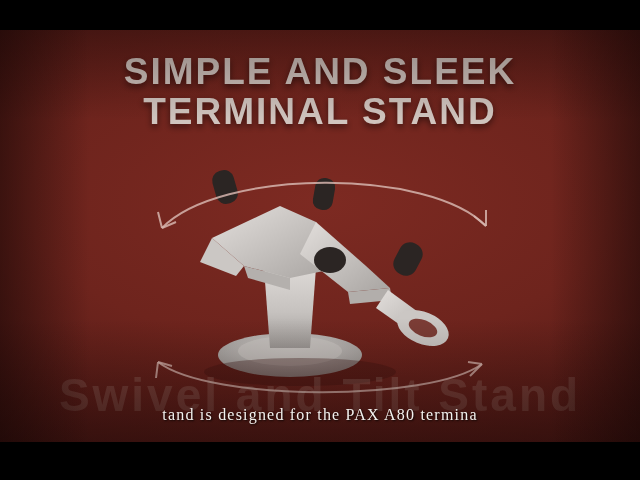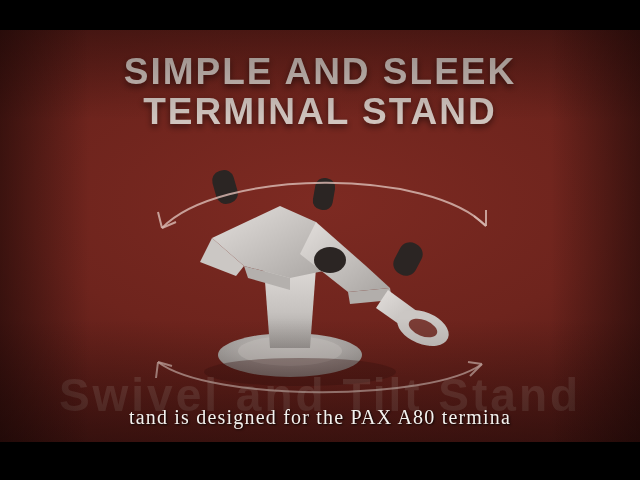--- a/index.html
+++ b/index.html
@@ -85,21 +85,21 @@
   
   #subtitle {
     position: absolute;
     left: 0;
     top: 376px;
     width: 640px;
     text-align: center;
     z-index: 35;
     color: #f3f1ee;
     font-family: "Liberation Serif", serif;
-    font-size: 20px;
+    font-size: 16px;
     letter-spacing: 1.2px;
     white-space: nowrap;
     text-shadow: 1px 1px 2px rgba(0,0,0,.8);
   }
 
   
   #product {
     position: absolute;
     left: 140px;
     top: 120px;

